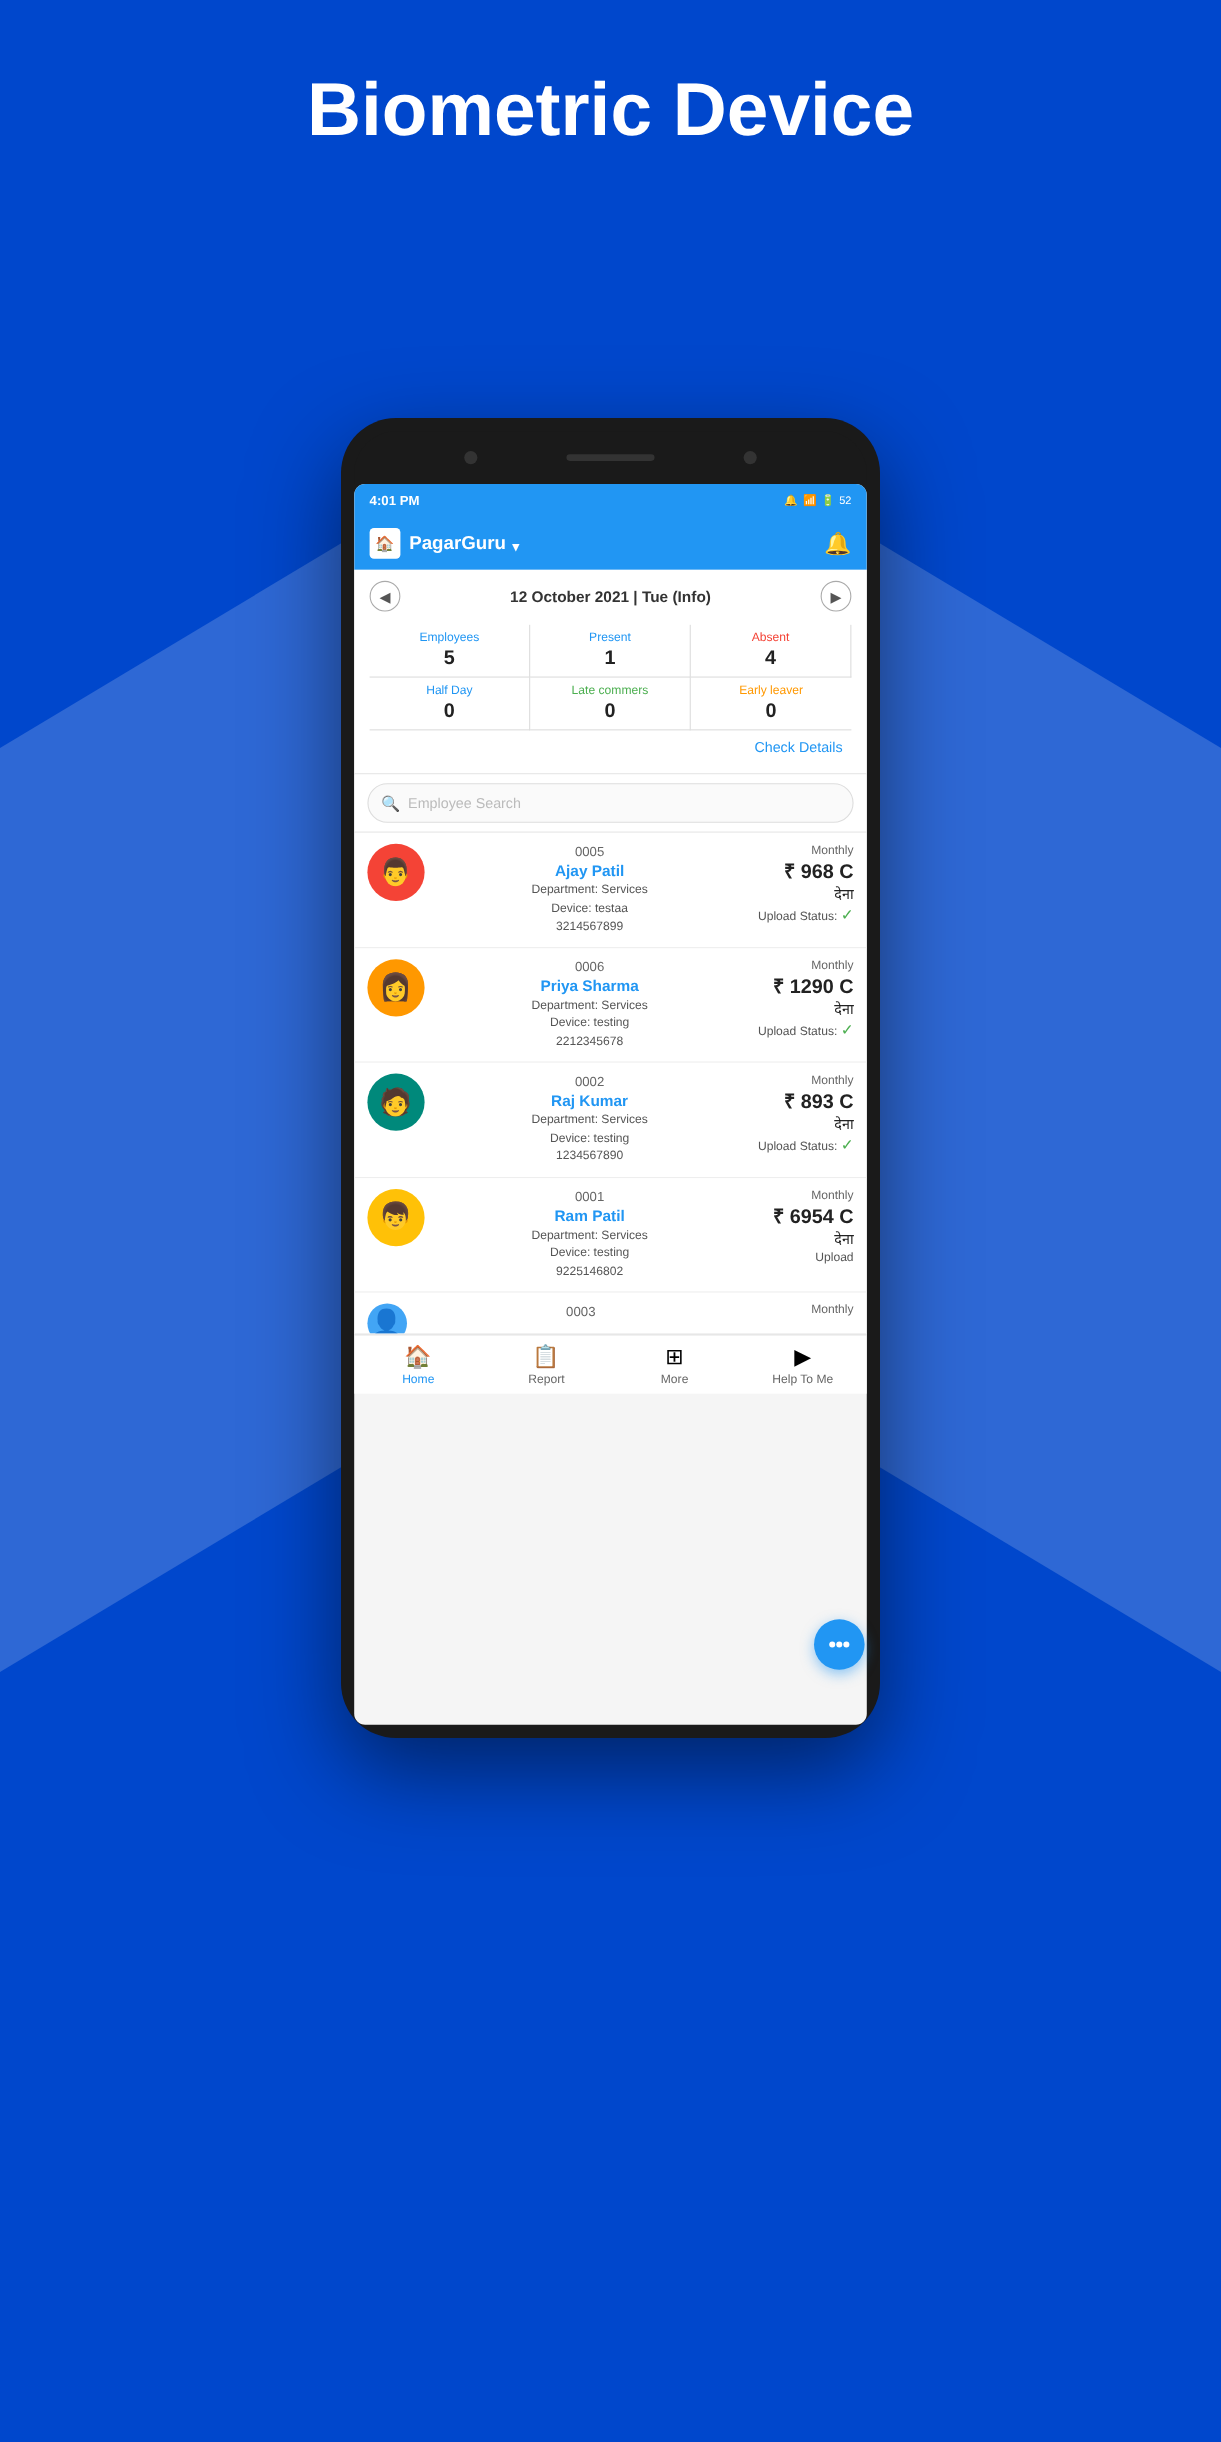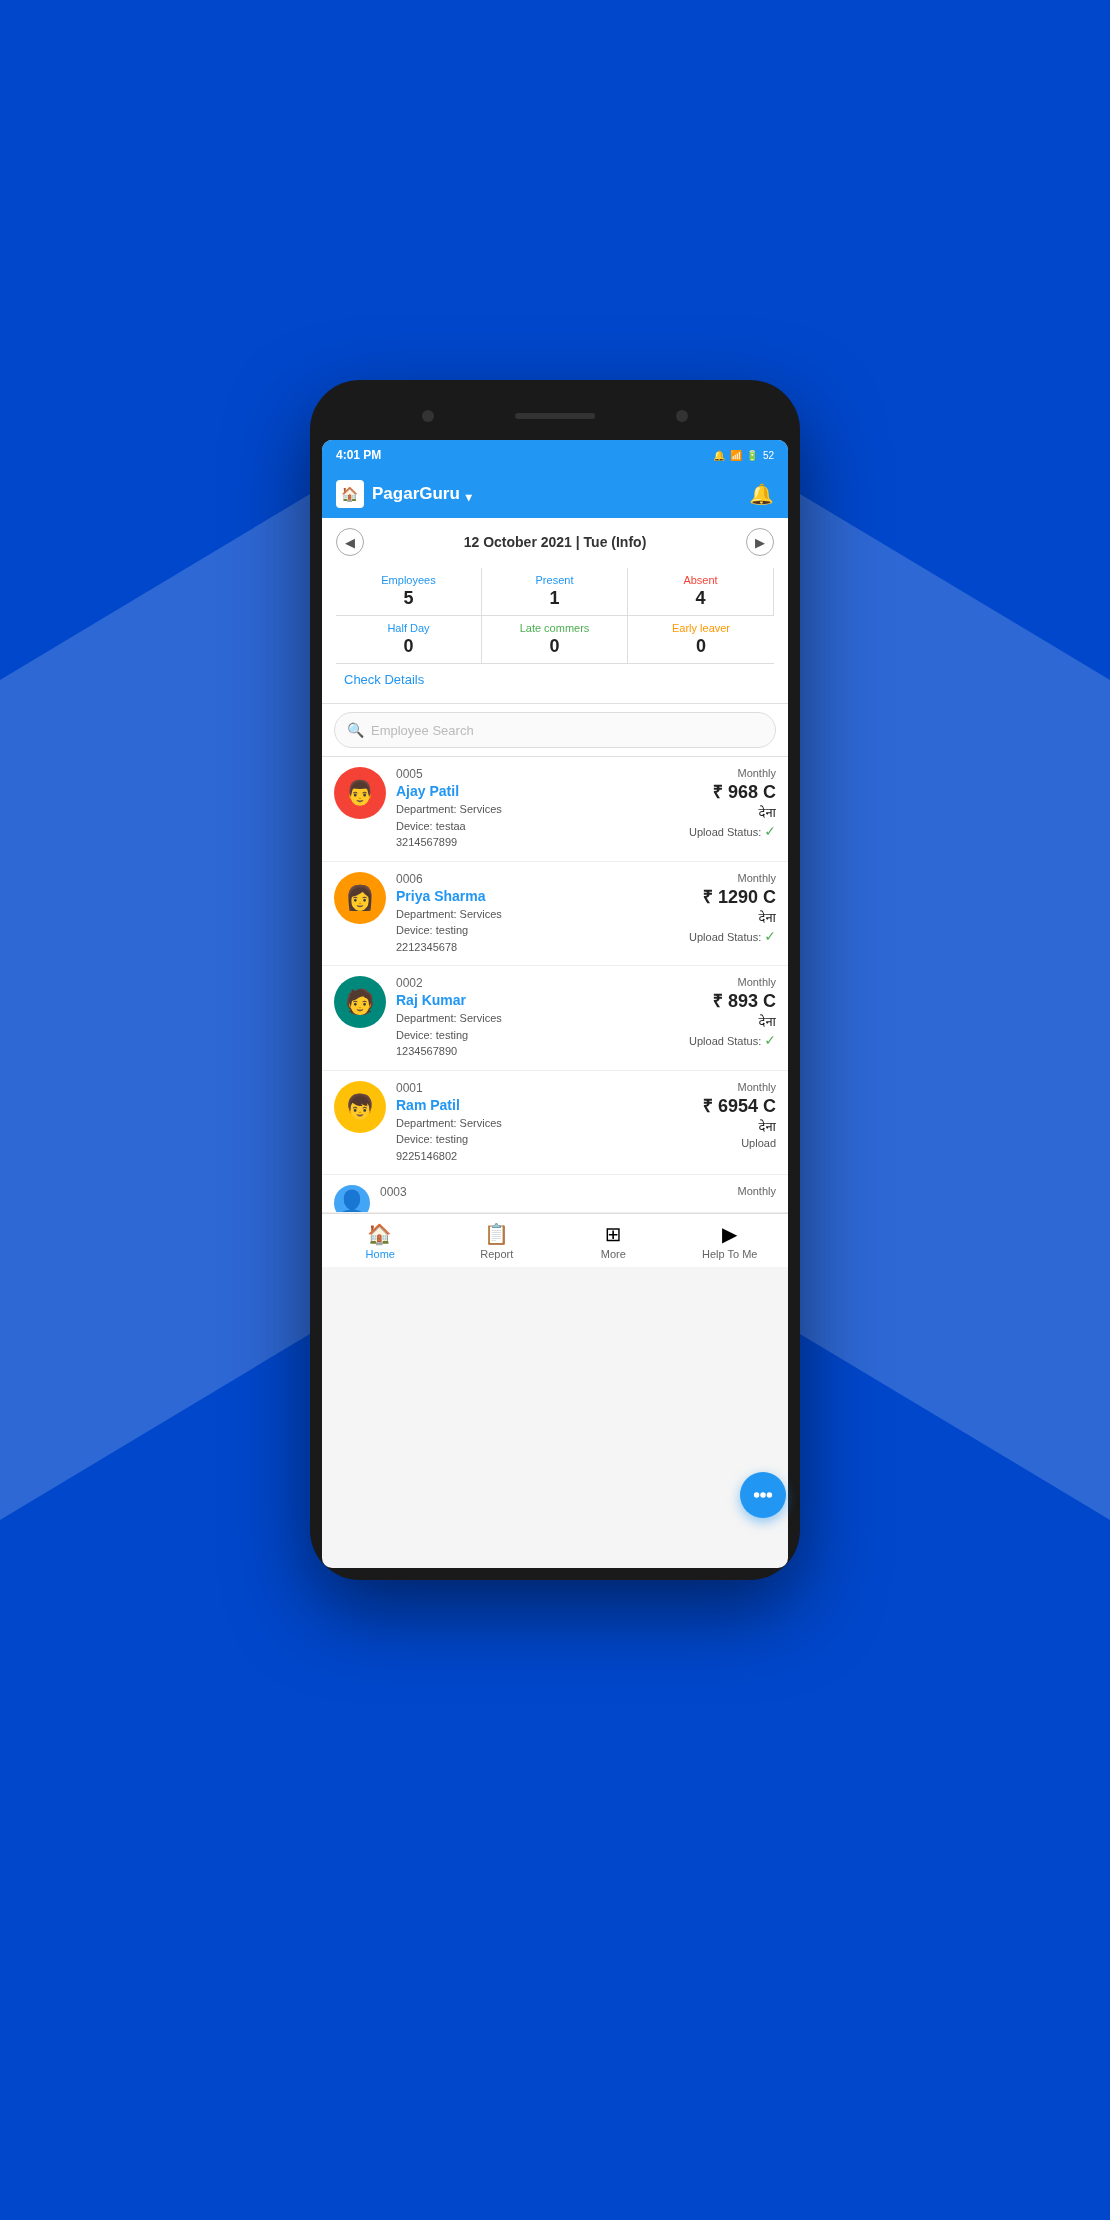--- a/index.html
+++ b/index.html
@@ -215,21 +215,21 @@
     .stat-label.absent { color: #f44336; }
     .stat-label.halfday { color: #2196F3; }
     .stat-label.late { color: #4CAF50; }
     .stat-label.early { color: #FF9800; }
     .stat-value {
       font-size: 18px;
       font-weight: 700;
       color: #222;
     }
     .check-details {
-      text-align: left;
+      text-align: right;
       padding: 8px;
       color: #2196F3;
       font-size: 13px;
       font-weight: 500;
       cursor: pointer;
     }
 
     
     .search-bar {
       background: white;
@@ -276,20 +276,21 @@
       border-radius: 50%;
       flex-shrink: 0;
       overflow: hidden;
       display: flex;
       align-items: center;
       justify-content: center;
       font-size: 24px;
     }
     .emp-info {
       flex: 1;
+      text-align: center;
     }
     .emp-id {
       font-size: 12px;
       color: #666;
       margin-bottom: 2px;
     }
     .emp-name {
       font-size: 14px;
       font-weight: 600;
       color: #2196F3;
@@ -371,21 +372,21 @@
     .avatar-red { background: #f44336; }
     .avatar-orange { background: #FF9800; }
   </style>
 </head>
 <body>
 
 <div class="bg-x-left"></div>
 <div class="bg-x-right"></div>
 
 <div class="headline">
-  <br>
+  <span>Biometric Device</span><br>
   <br>
 </div>
 
 <div class="phone-wrapper">
   <div class="phone-outer">
 
     <div class="phone-notch-bar">
       <div class="phone-camera2"></div>
       <div class="phone-speaker"></div>
       <div class="phone-camera"></div>

